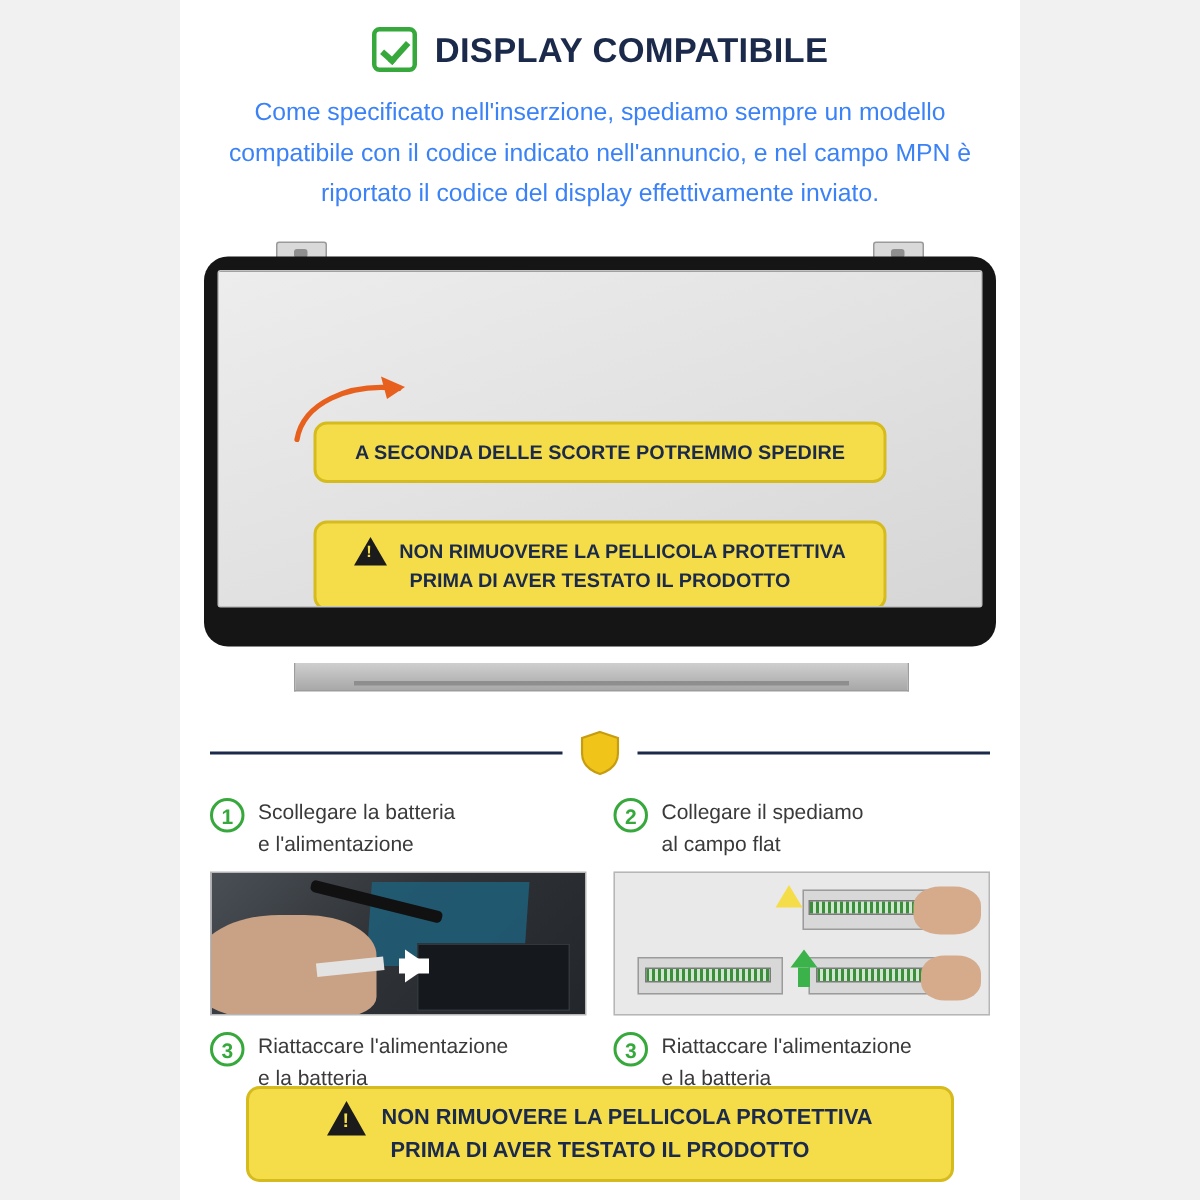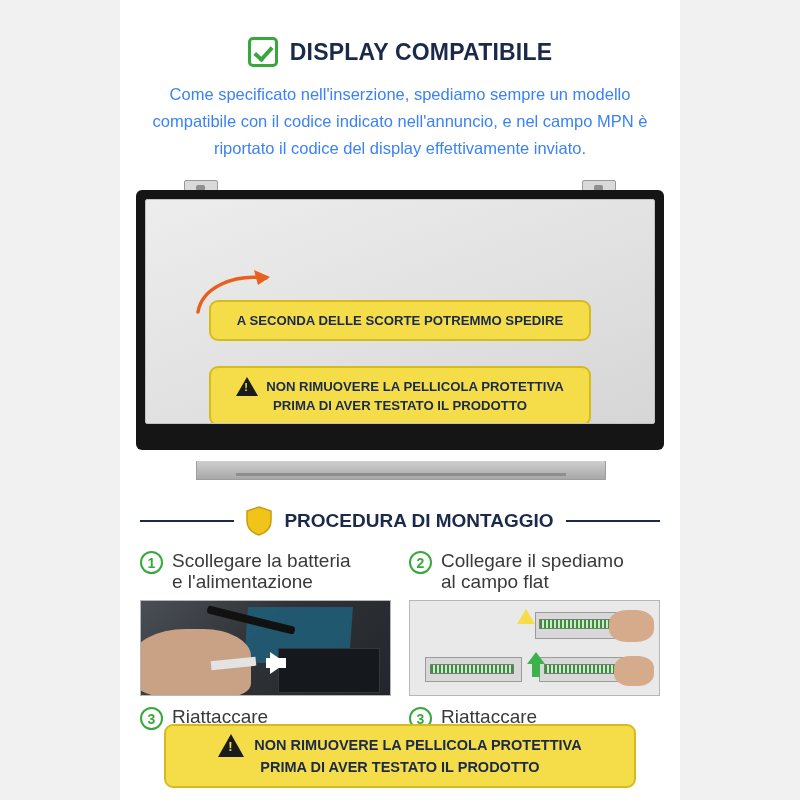--- a/index.html
+++ b/index.html
@@ -38,21 +38,21 @@
     height: 800px;
     background: #ffffff;
   }
 
   
   .header-row {
     display: flex;
     align-items: center;
     justify-content: center;
     gap: 12px;
-    padding-top: 37px;
+    padding-top: 18px;
   }
   .check-box-icon {
     width: 30px;
     height: 30px;
     border-radius: 5px;
     background: #ffffff;
     border: 3px solid #37a93c;
     box-sizing: border-box;
     position: relative;
     flex: 0 0 auto;
@@ -113,21 +113,21 @@
   .tab.left { left: 48px; }
   .tab.right { right: 48px; }
 
   .panel-frame {
     position: absolute;
     left: 0;
     top: 10px;
     width: 528px;
     height: 260px;
     background: #151515;
-    border-radius: 6px;
+    border-radius: 16px;
     box-sizing: border-box;
     padding: 9px 9px 26px 9px;
   }
   .panel-screen {
     width: 100%;
     height: 100%;
     background: linear-gradient(160deg,#ededed 0%,#e2e2e2 50%,#d6d6d6 100%);
     border: 1px solid #c2c2c2;
     box-sizing: border-box;
     border-radius: 2px;
@@ -264,21 +264,21 @@
     color: #37a93c;
     font-weight: bold;
     font-size: 14px;
     display: flex;
     align-items: center;
     justify-content: center;
     box-sizing: border-box;
     margin-top: 1px;
   }
   .step-text {
-    font-size: 19px;
+    font-size: 14px;
     line-height: 21px;
     color: #3a3a3a;
   }
   .step-photo {
     margin-top: 8px;
     width: 100%;
     height: 96px;
     border: 1px solid #b6b6b6;
     box-sizing: border-box;
     position: relative;
@@ -488,21 +488,20 @@
       <div class="panel-foot"></div>
     </div>
 
     <div class="section-head">
       <span class="rule"></span>
       <span class="shield-icon">
         <svg width="26" height="30" viewBox="0 0 26 30">
           <path d="M13 1 L25 5 V15 C25 23 19 27 13 29 C7 27 1 23 1 15 V5 Z" fill="#f0c419" stroke="#c79d10" stroke-width="1.5"></path>
         </svg>
       </span>
-      <span class="section-title">PROCEDURA DI MONTAGGIO</span>
       <span class="rule"></span>
     </div>
 
     <div class="steps">
 
       <div class="step-col">
         <div class="step-line">
           <span class="step-num">1</span>
           <span class="step-text">
             <span>Scollegare la batteria</span><br>

